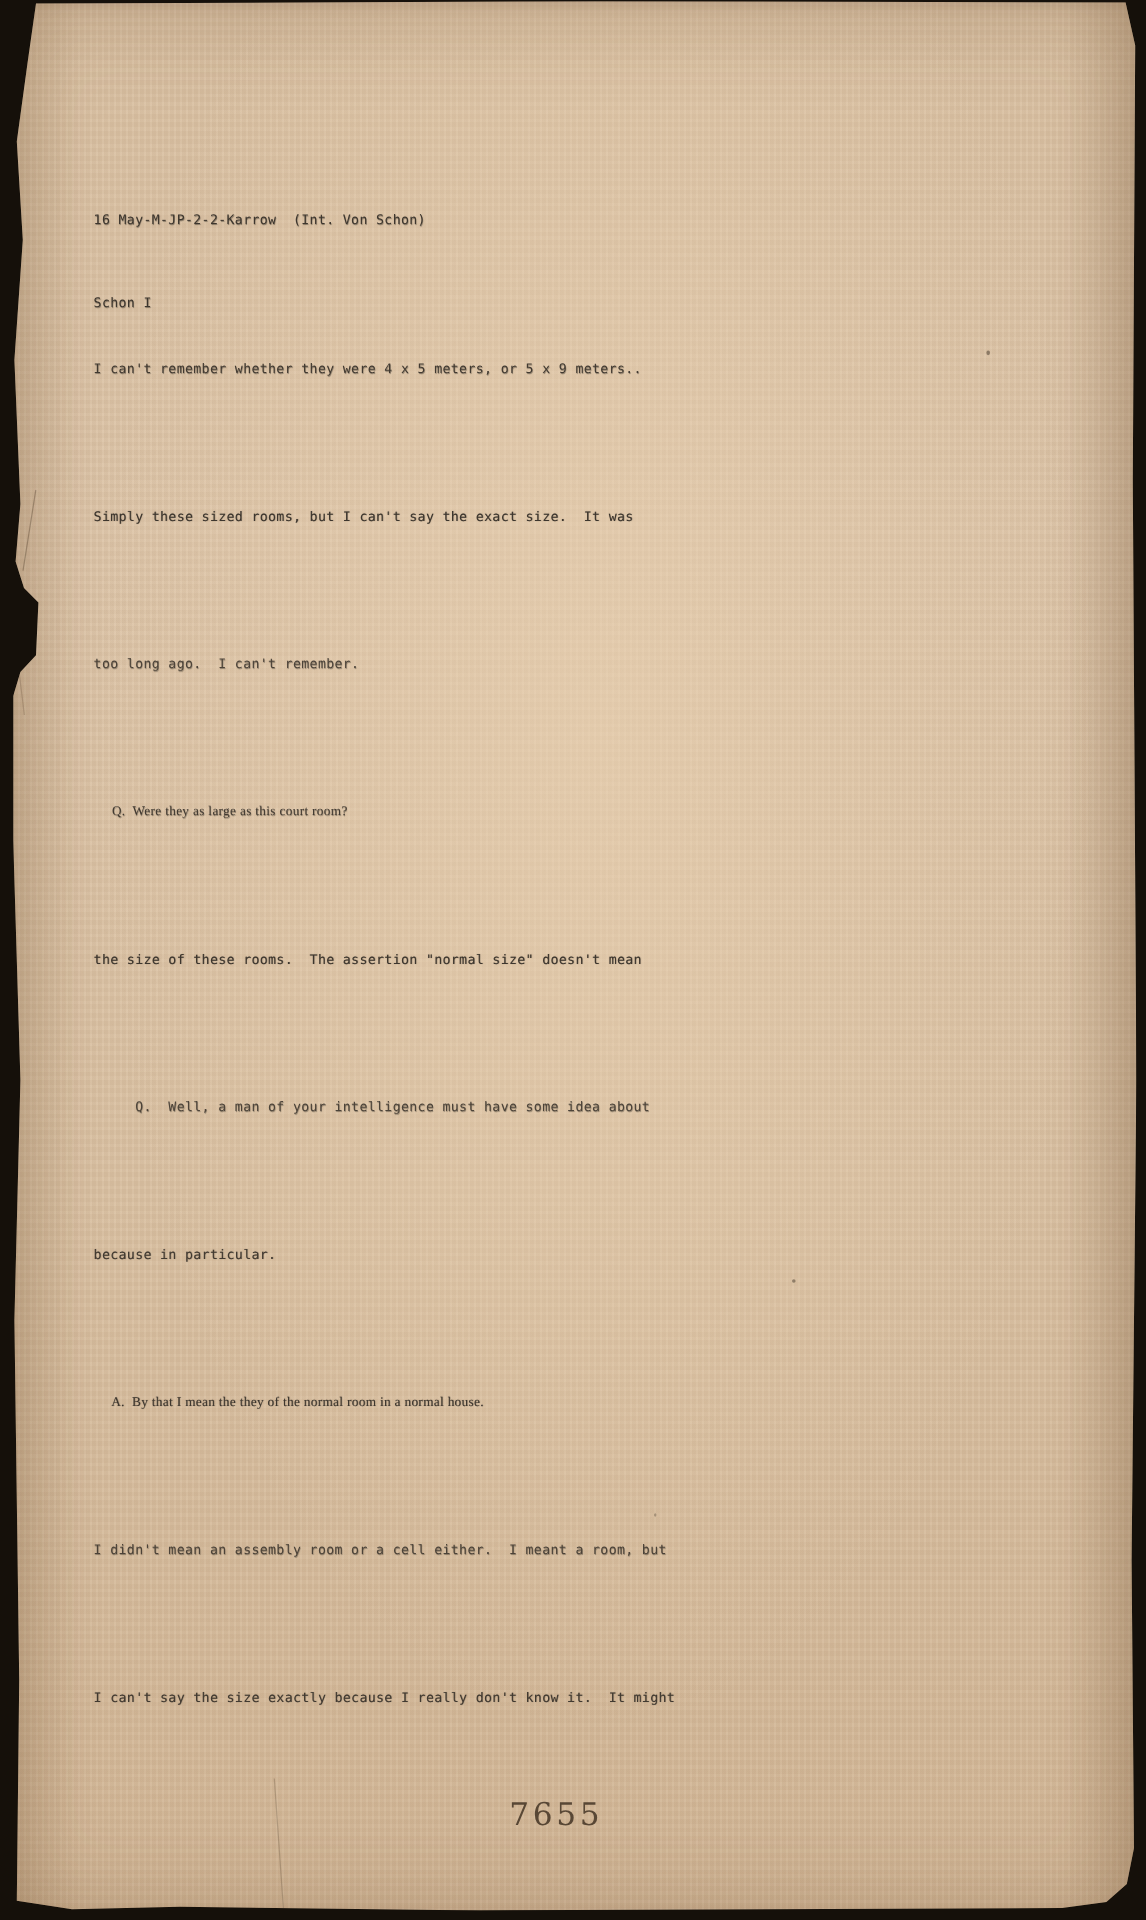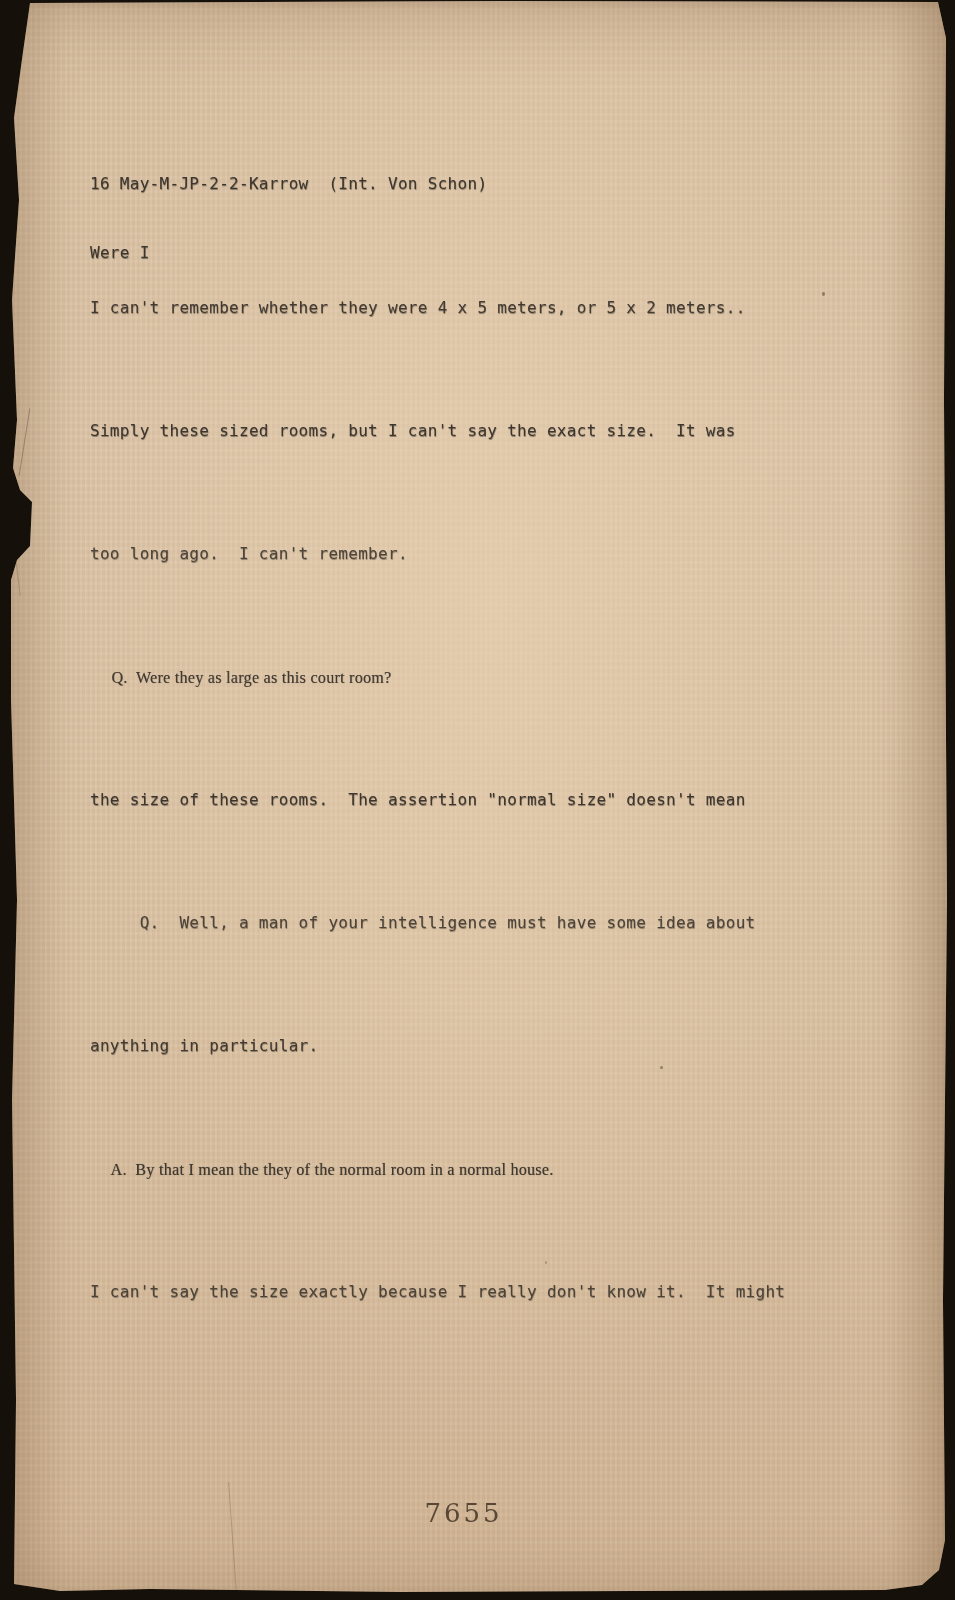--- a/index.html
+++ b/index.html
@@ -38,23 +38,23 @@
     position: absolute;
     inset: 0;
     box-shadow:
       inset 0 0 80px rgba(92,62,32,0.28),
       inset 0 0 12px rgba(70,45,25,0.22);
     pointer-events: none;
   }
 
   .typed {
     position: absolute;
-    left: 90px;
+    left: 78px;
     color: #3d362e;
-    font-size: 16px;
+    font-size: 11px;
     letter-spacing: 0.3px;
     white-space: pre;
     text-shadow: 0.4px 0.5px 0.7px rgba(62,54,44,0.55);
   }
 
   .header-block { top: 126px; line-height: 23px; }
 
   .body-block { top: 205px; line-height: 41px; }
   .body-block .line:nth-child(3n)   { opacity: 0.90; }
   .body-block .line:nth-child(3n+1) { opacity: 0.97; }
@@ -85,32 +85,33 @@
   .speck-3 { left: 545px; top: 1261px; width: 2px; height: 3px; opacity: .7; }
 </style>
 </head>
 <body>
 
 <div class="scene">
   <div class="paper">
 
     <div class="typed header-block">
       <div class="line">16 May-M-JP-2-2-Karrow  (Int. Von Schon)</div>
-      <div class="line">Were I</div>
+      <div class="line">Schon I</div>
     </div>
 
     <div class="typed body-block">
-      <div class="line">I can't remember whether they were 4 x 5 meters, or 5 x 2 meters..</div>
+      <div class="line">I can't remember whether they were 4 x 5 meters, or 5 x 9 meters..</div>
       <div class="line">Simply these sized rooms, but I can't say the exact size.  It was</div>
       <div class="line">too long ago.  I can't remember.</div>
       <div class="line">     Q.  Were they as large as this court room?</div>
       <div class="line">the size of these rooms.  The assertion "normal size" doesn't mean</div>
       <div class="line">     Q.  Well, a man of your intelligence must have some idea about</div>
-      <div class="line">anything in particular.</div>
+      <div class="line">because in particular.</div>
       <div class="line">     A.  By that I mean the they of the normal room in a normal house.</div>
+      <div class="line">I didn't mean an assembly room or a cell either.  I meant a room, but</div>
       <div class="line">I can't say the size exactly because I really don't know it.  It might</div>
       
       
       
       
       
       
       
       
       

